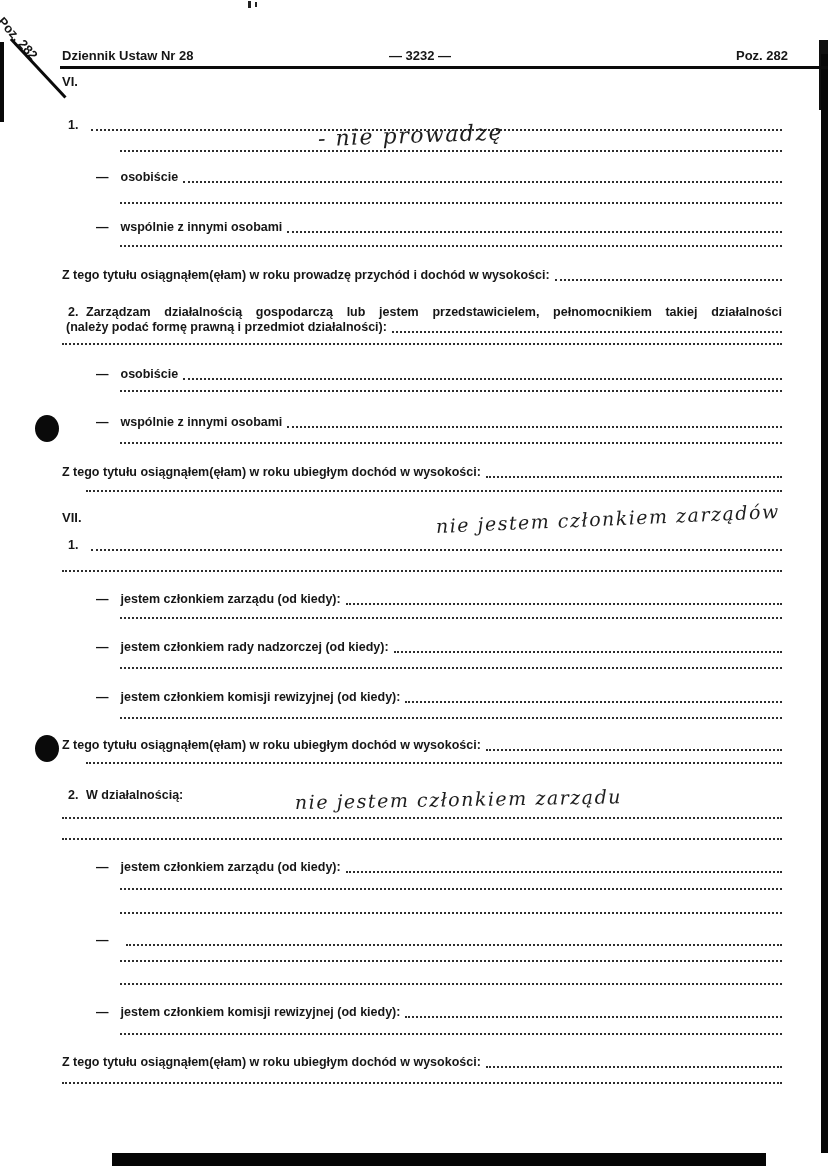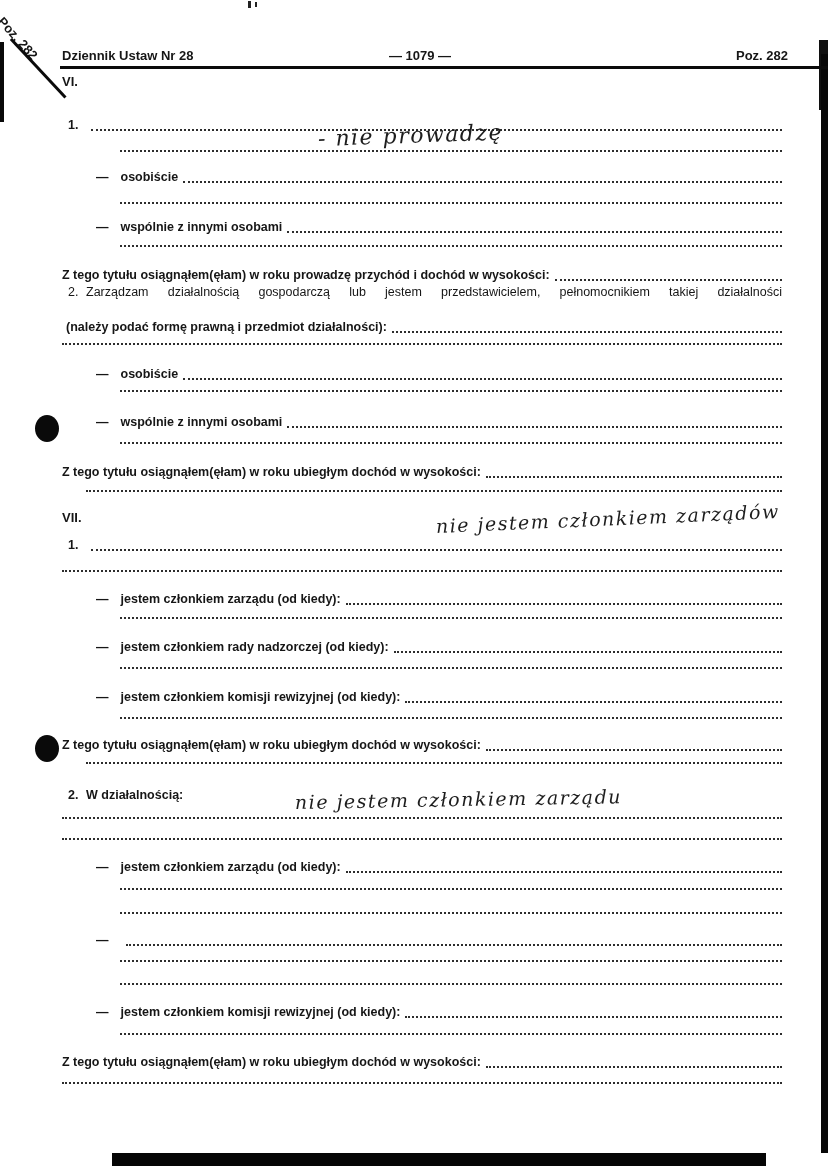--- a/index.html
+++ b/index.html
@@ -23,22 +23,22 @@
   .r .num  { width:18px; flex:0 0 auto; }
   .r .dash { flex:0 0 auto; margin-right:12px; }
   .r .lbl  { flex:0 0 auto; }
   .lead { flex:1 1 auto; min-width:18px; border-bottom:2px dotted #2d2d2d; margin:0 0 2px 5px; }
   .dot  { position:absolute; right:46px; height:22px; border-bottom:2px dotted #2d2d2d; }
   .ind  { padding-left:34px; }
   .numind { padding-left:6px; }
   .sec  { position:absolute; left:62px; font-size:13px; font-weight:bold; }
   sup   { font-size:8.5px; line-height:0; }
   .jrow { position:absolute; left:62px; right:46px; height:22px; padding-left:6px;
-          font-size:12.5px; font-weight:normal; line-height:15px;
-          text-align:justify; text-align-last:justify; }
+          font-size:12.5px; font-weight:bold; line-height:15px;
+          text-align:justify; text-align-last:justify;margin-top:20px; }
   .jrow .num { display:inline-block; width:18px; }
 
   
   .hw { position:absolute; font-family:"DejaVu Serif", serif; font-style:italic;
         color:#1d1d1d; letter-spacing:1.5px; white-space:nowrap; transform-origin:0 50%; }
   .hw1 { left:318px; top:126px; font-size:22px; transform:rotate(-2deg); }
   .hw2 { left:436px; top:515px; font-size:19px; transform:rotate(-2.5deg); }
   .hw3 { left:295px; top:791px; font-size:19px; transform:rotate(-1deg); }
 
   
@@ -61,21 +61,21 @@
   <div class="stamp-line"></div>
   <div class="edge-left"></div>
   <div class="edge-right-top"></div>
   <div class="edge-right"></div>
   <div class="bottom-bar"></div>
   <div class="speck" style="left:248px;top:1px;width:3px;height:7px"></div>
   <div class="speck" style="left:255px;top:2px;width:2px;height:5px"></div>
 
   <div class="hdr">
     <span class="left">Dziennik Ustaw Nr 28</span>
-    <span class="mid">— 1079 —</span>
+    <span class="mid">— 3232 —</span>
     <span class="right">Poz. 282</span>
   </div>
   <div class="rule"></div>
 
   <div class="sec" style="top:74px">VI.</div>
 
   <div class="r numind" style="top:111px">
     <span class="num">1.</span>
     <span class="lead"></span>
   </div>

